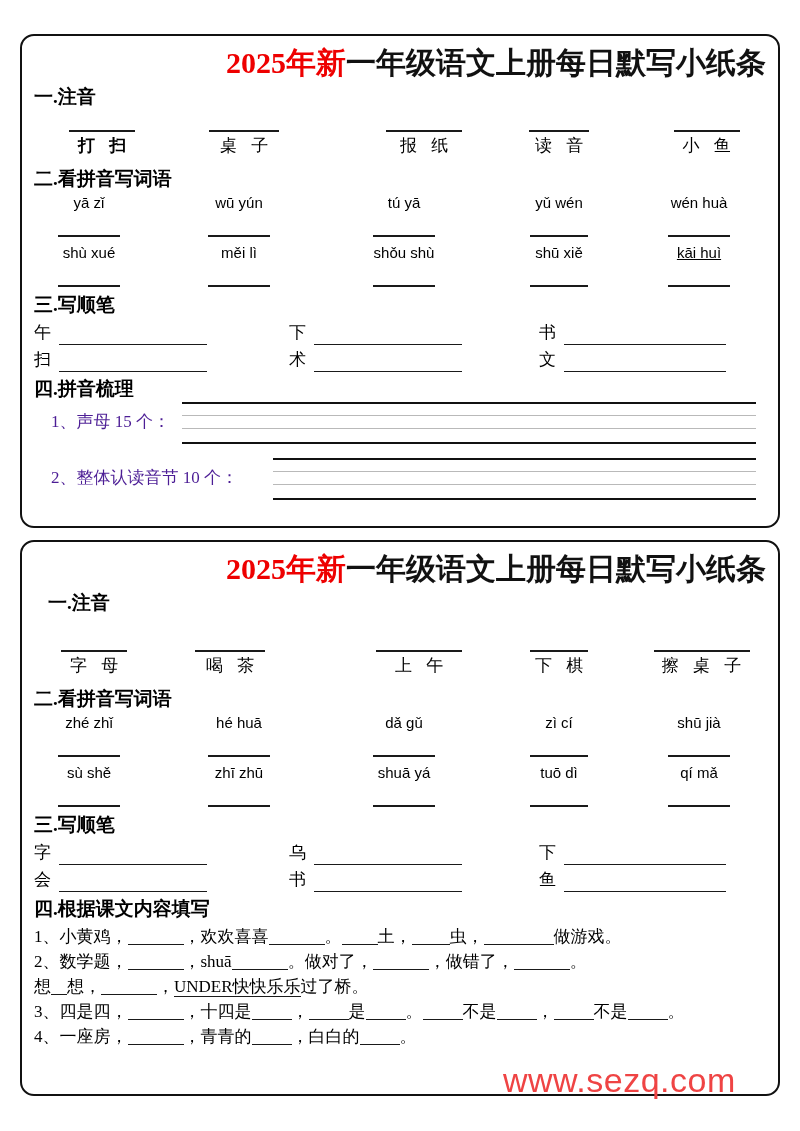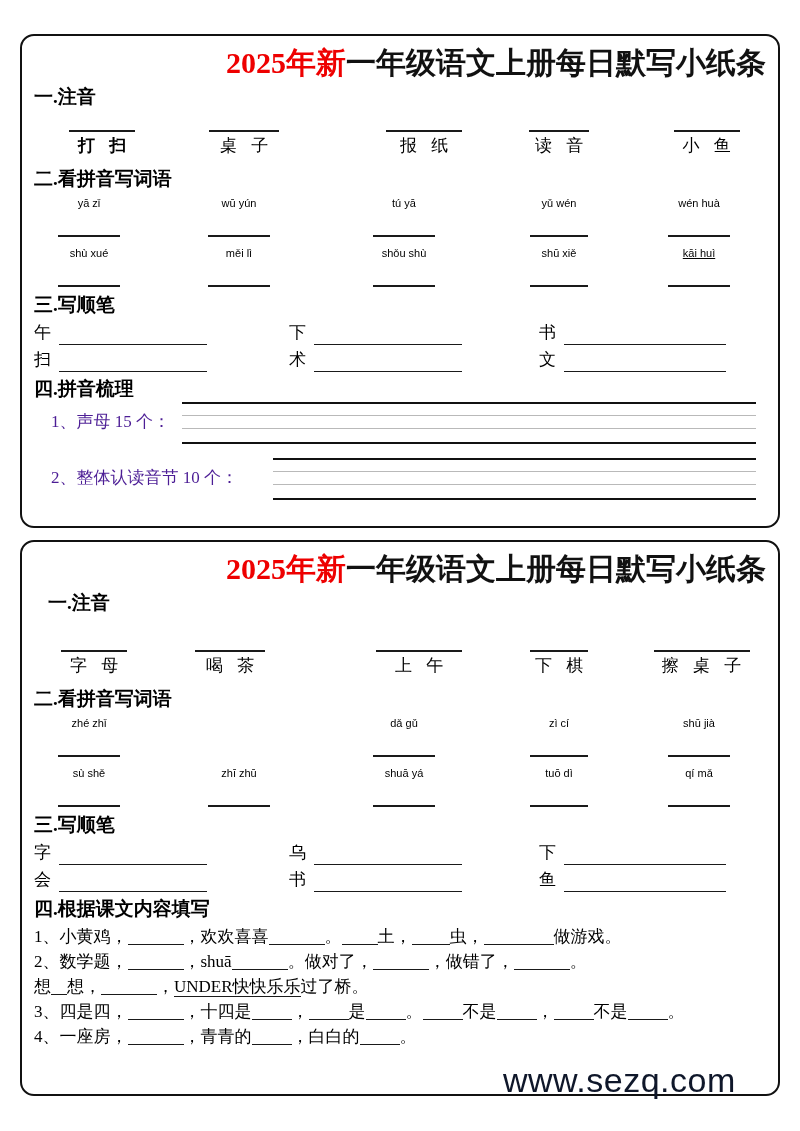--- a/index.html
+++ b/index.html
@@ -90,21 +90,21 @@
     position: relative;
     height: 52px;
   }
   .pinyin-cell {
     position: absolute;
     top: 0;
     text-align: center;
   }
   .pinyin-cell .py {
     font-family: "Liberation Sans", "DejaVu Sans", sans-serif;
-    font-size: 11px;
+    font-size: 15px;
     line-height: 22px;
     color: #000;
     white-space: nowrap;
   }
   .pinyin-cell .rule {
     height: 21px;
     border-bottom: 2px solid #1a1a1a;
     margin: 0 auto;
   }
 
@@ -174,21 +174,21 @@
     border-bottom: 1.5px solid #1a1a1a;
   }
 
   .watermark {
     position: absolute;
     left: 503px;
     top: 1062px;
     font-family: "Liberation Sans", "DejaVu Sans", sans-serif;
     font-size: 34px;
     line-height: 36px;
-    color: #0f172a;
+    color: #ef4444;
     letter-spacing: 0.5px;
     white-space: nowrap;
     z-index: 5;
   }
 </style>
 </head>
 <body>
 
 <div class="page">
 
@@ -358,20 +358,24 @@
       </div>
     </div>
 
     <div class="sec-head">二.看拼音写词语</div>
 
     <div class="pinyin-row" style="height:50px;">
       <div class="pinyin-cell" style="left:0px;width:110px;">
         <div class="py">zhé zhǐ</div>
         <div class="rule" style="width:62px;"></div>
       </div>
+      <div class="pinyin-cell" style="left:150px;width:110px;">
+        <div class="py">hé huā</div>
+        <div class="rule" style="width:62px;"></div>
+      </div>
       <div class="pinyin-cell" style="left:310px;width:120px;">
         <div class="py">dǎ   gǔ</div>
         <div class="rule" style="width:62px;"></div>
       </div>
       <div class="pinyin-cell" style="left:605px;width:120px;">
         <div class="py">shū  jià</div>
         <div class="rule" style="width:62px;"></div>
       </div>
       <div class="pinyin-cell" style="left:470px;width:110px;">
         <div class="py">zì   cí</div>

